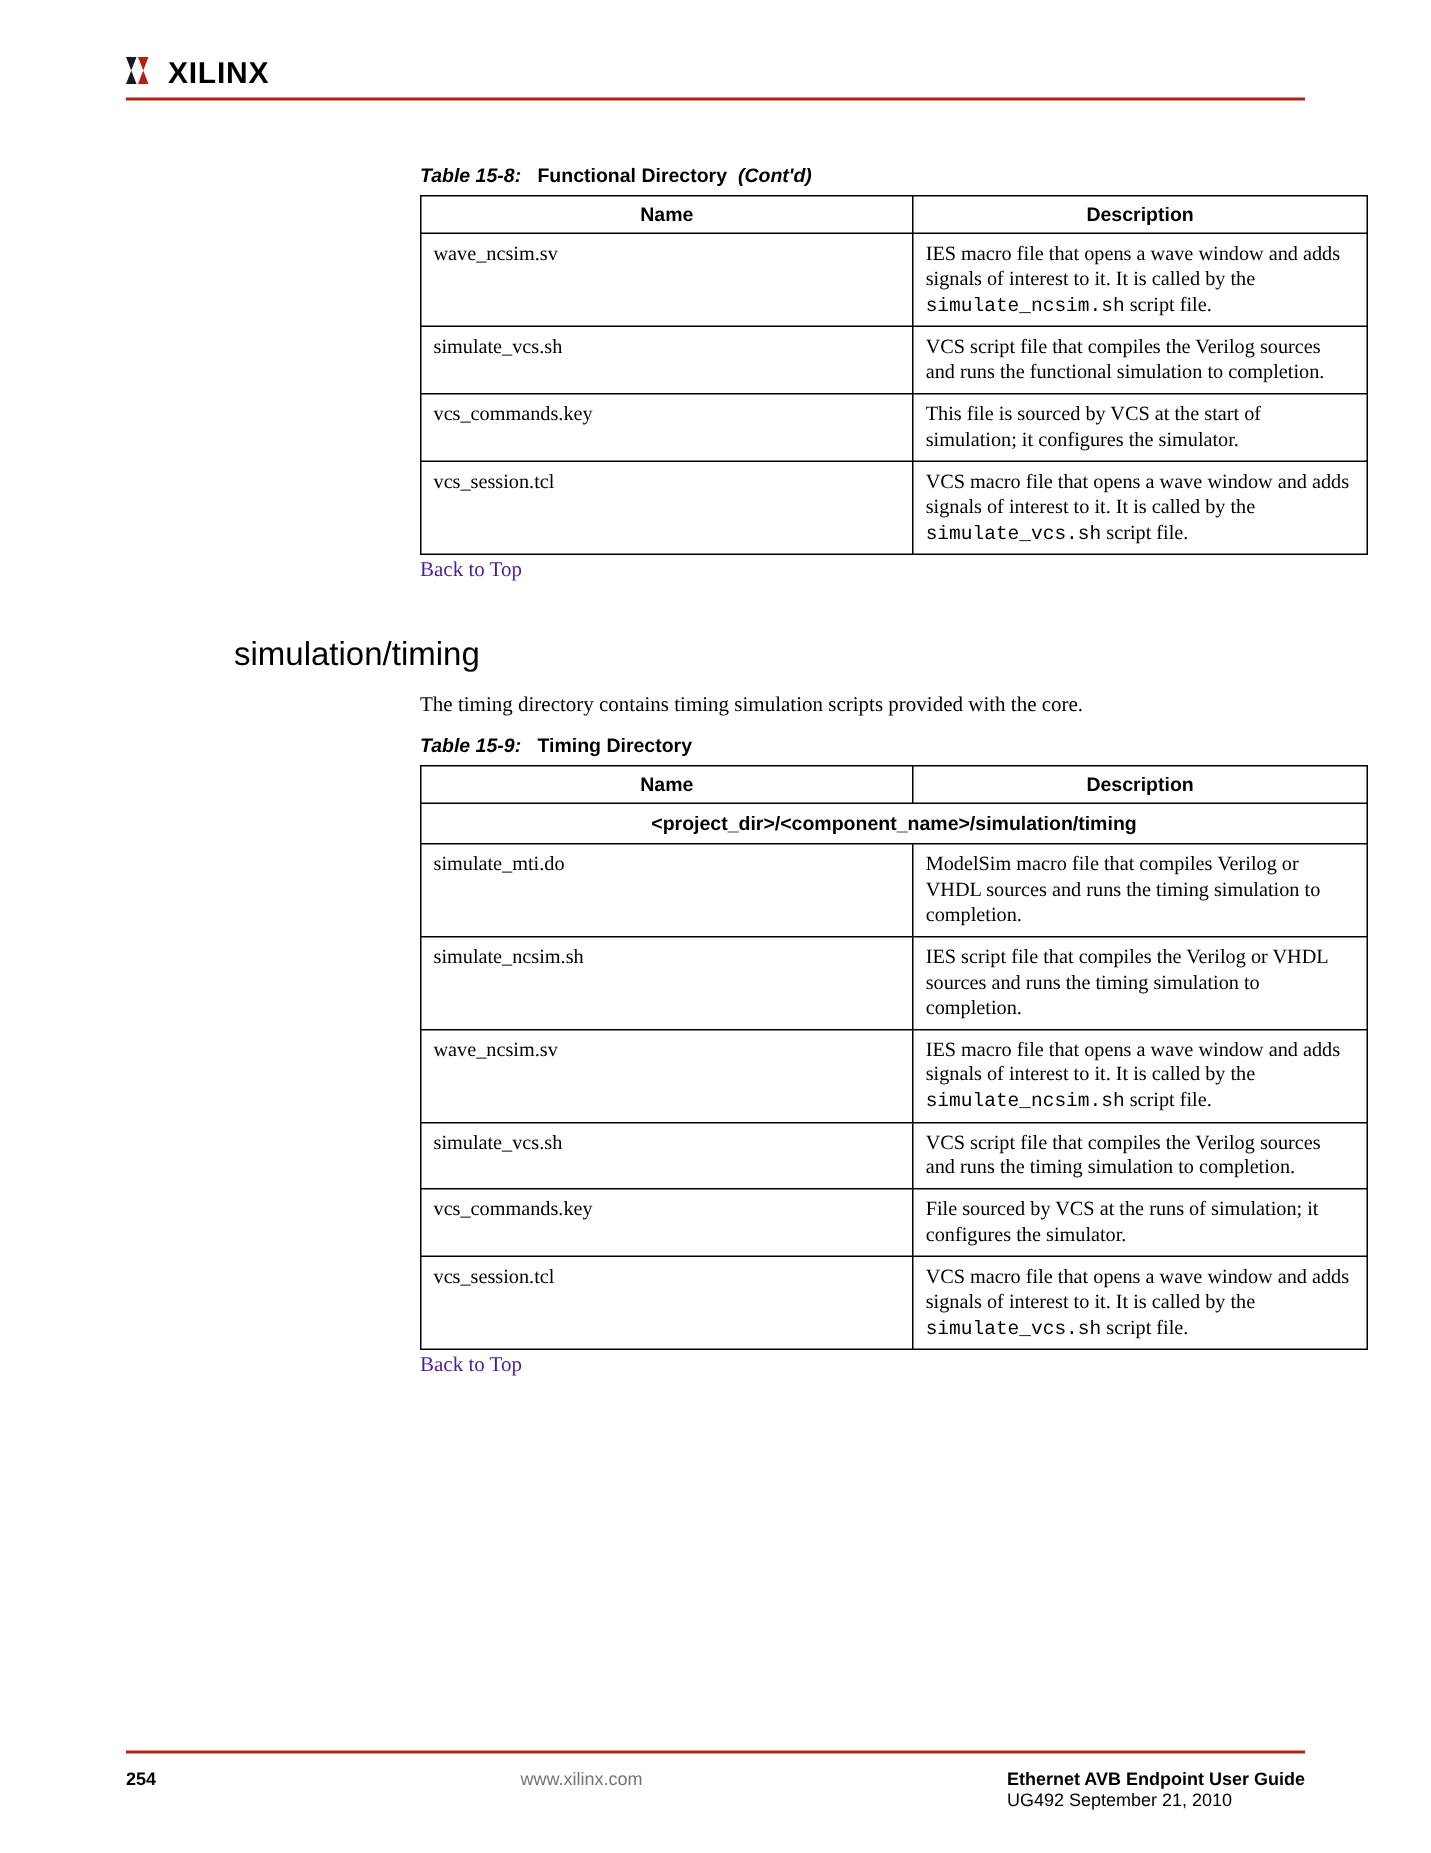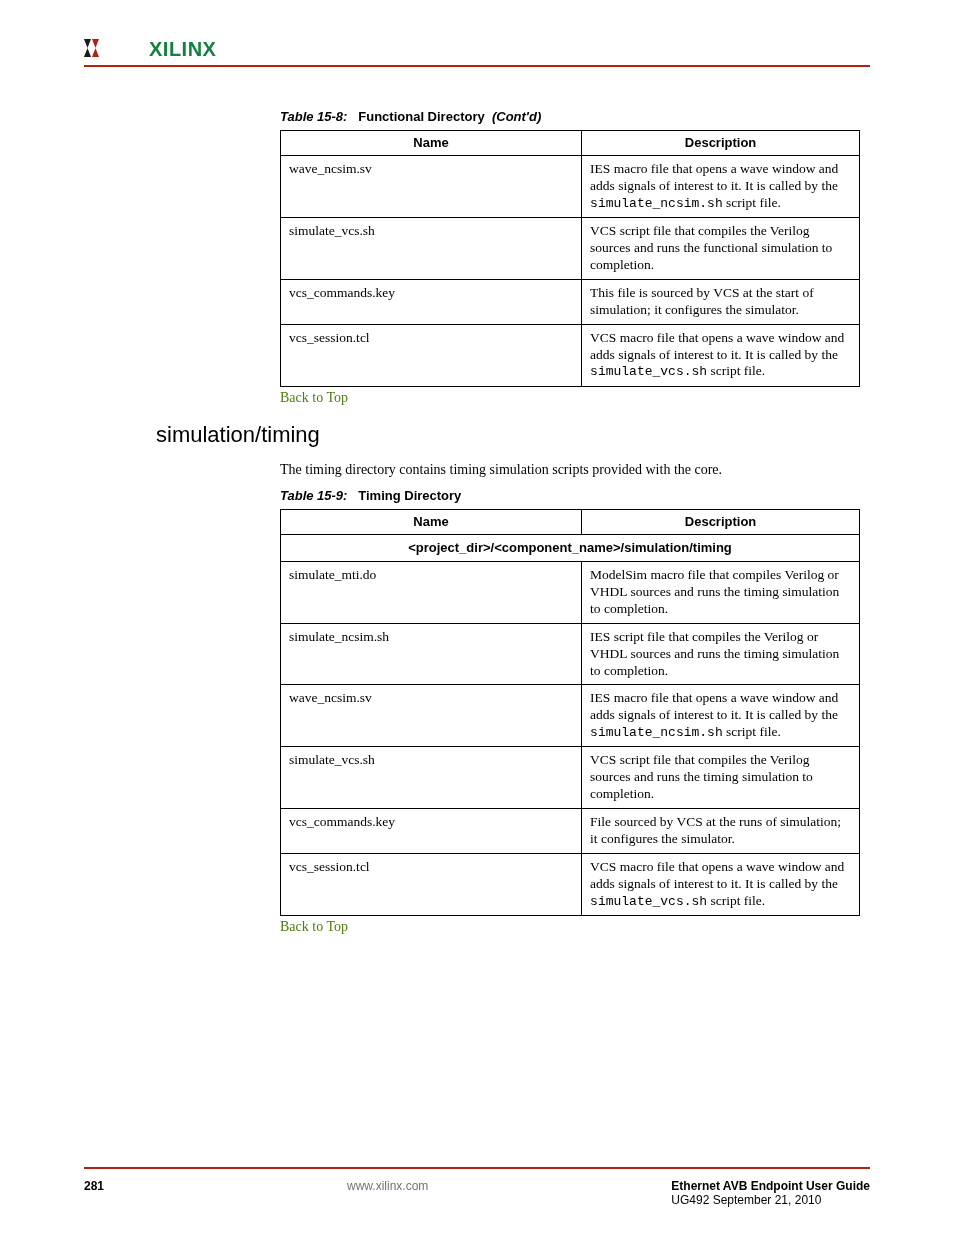--- a/index.html
+++ b/index.html
@@ -35,22 +35,21 @@
   .logo {
     display: flex;
     align-items: center;
     gap: 6px;
   }
   .logo-text {
     font-family: Arial, Helvetica, sans-serif;
     font-weight: bold;
     font-size: 20px;
     letter-spacing: 0.5px;
-    color: #15803d;
-    margin-left: 37px;
+    color: #000000;
   }
   .logo-mark {
     display: inline-block;
   }
   .table-caption {
     font-family: Arial, Helvetica, sans-serif;
     font-size: 13px;
     margin: 0 0 6px 0;
     text-align: center;
   }
@@ -68,21 +67,21 @@
   }
   .table-caption-left .italic {
     font-style: italic;
     font-weight: bold;
   }
   .table-caption-left .bold {
     font-weight: bold;
   }
   table.data-table {
     border-collapse: collapse;
-    width: 580px;
+    width: 632px;
     margin-left: 196px;
   }
   table.data-table th,
   table.data-table td {
     border: 1px solid #000;
     padding: 5px 8px;
     vertical-align: top;
     text-align: left;
     font-size: 13.5px;
     line-height: 1.25;
@@ -98,31 +97,31 @@
     font-family: Arial, Helvetica, sans-serif;
     font-weight: bold;
     text-align: center;
     font-size: 13px;
   }
   .mono {
     font-family: 'Courier New', monospace;
     font-size: 13px;
   }
   .link {
-    color: #4d7c0f;
+    color: #4c1d95;
     font-family: Georgia, serif;
     margin-left: 196px;
     display: inline-block;
     margin-top: 3px;
   }
   h2.section-heading {
     font-family: Arial, Helvetica, sans-serif;
     font-weight: normal;
     font-size: 22px;
-    margin: 16px 0 10px 72px;
+    margin: 34px 0 10px 72px;
   }
   .body-text {
     margin-left: 196px;
     font-size: 14px;
     margin-bottom: 10px;
   }
   .caption-block {
     margin-left: 196px;
   }
   .footer-rule {
@@ -258,21 +257,21 @@
         <td>vcs_session.tcl</td>
         <td>VCS macro file that opens a wave window and adds signals of interest to it. It is called by the <span class="mono">simulate_vcs.sh</span> script file.</td>
       </tr>
     </tbody>
 </table>
 
 <a class="link">Back to Top</a>
 
 <div class="footer-rule"></div>
 <div class="footer">
-  <span class="page-num">281</span>
+  <span class="page-num">254</span>
   <a class="center-link">www.xilinx.com</a>
   <span class="right">
     <span class="title">Ethernet AVB Endpoint User Guide</span><br>
     <span>UG492 September 21, 2010</span>
   </span>
 </div>
 
 
 
 

